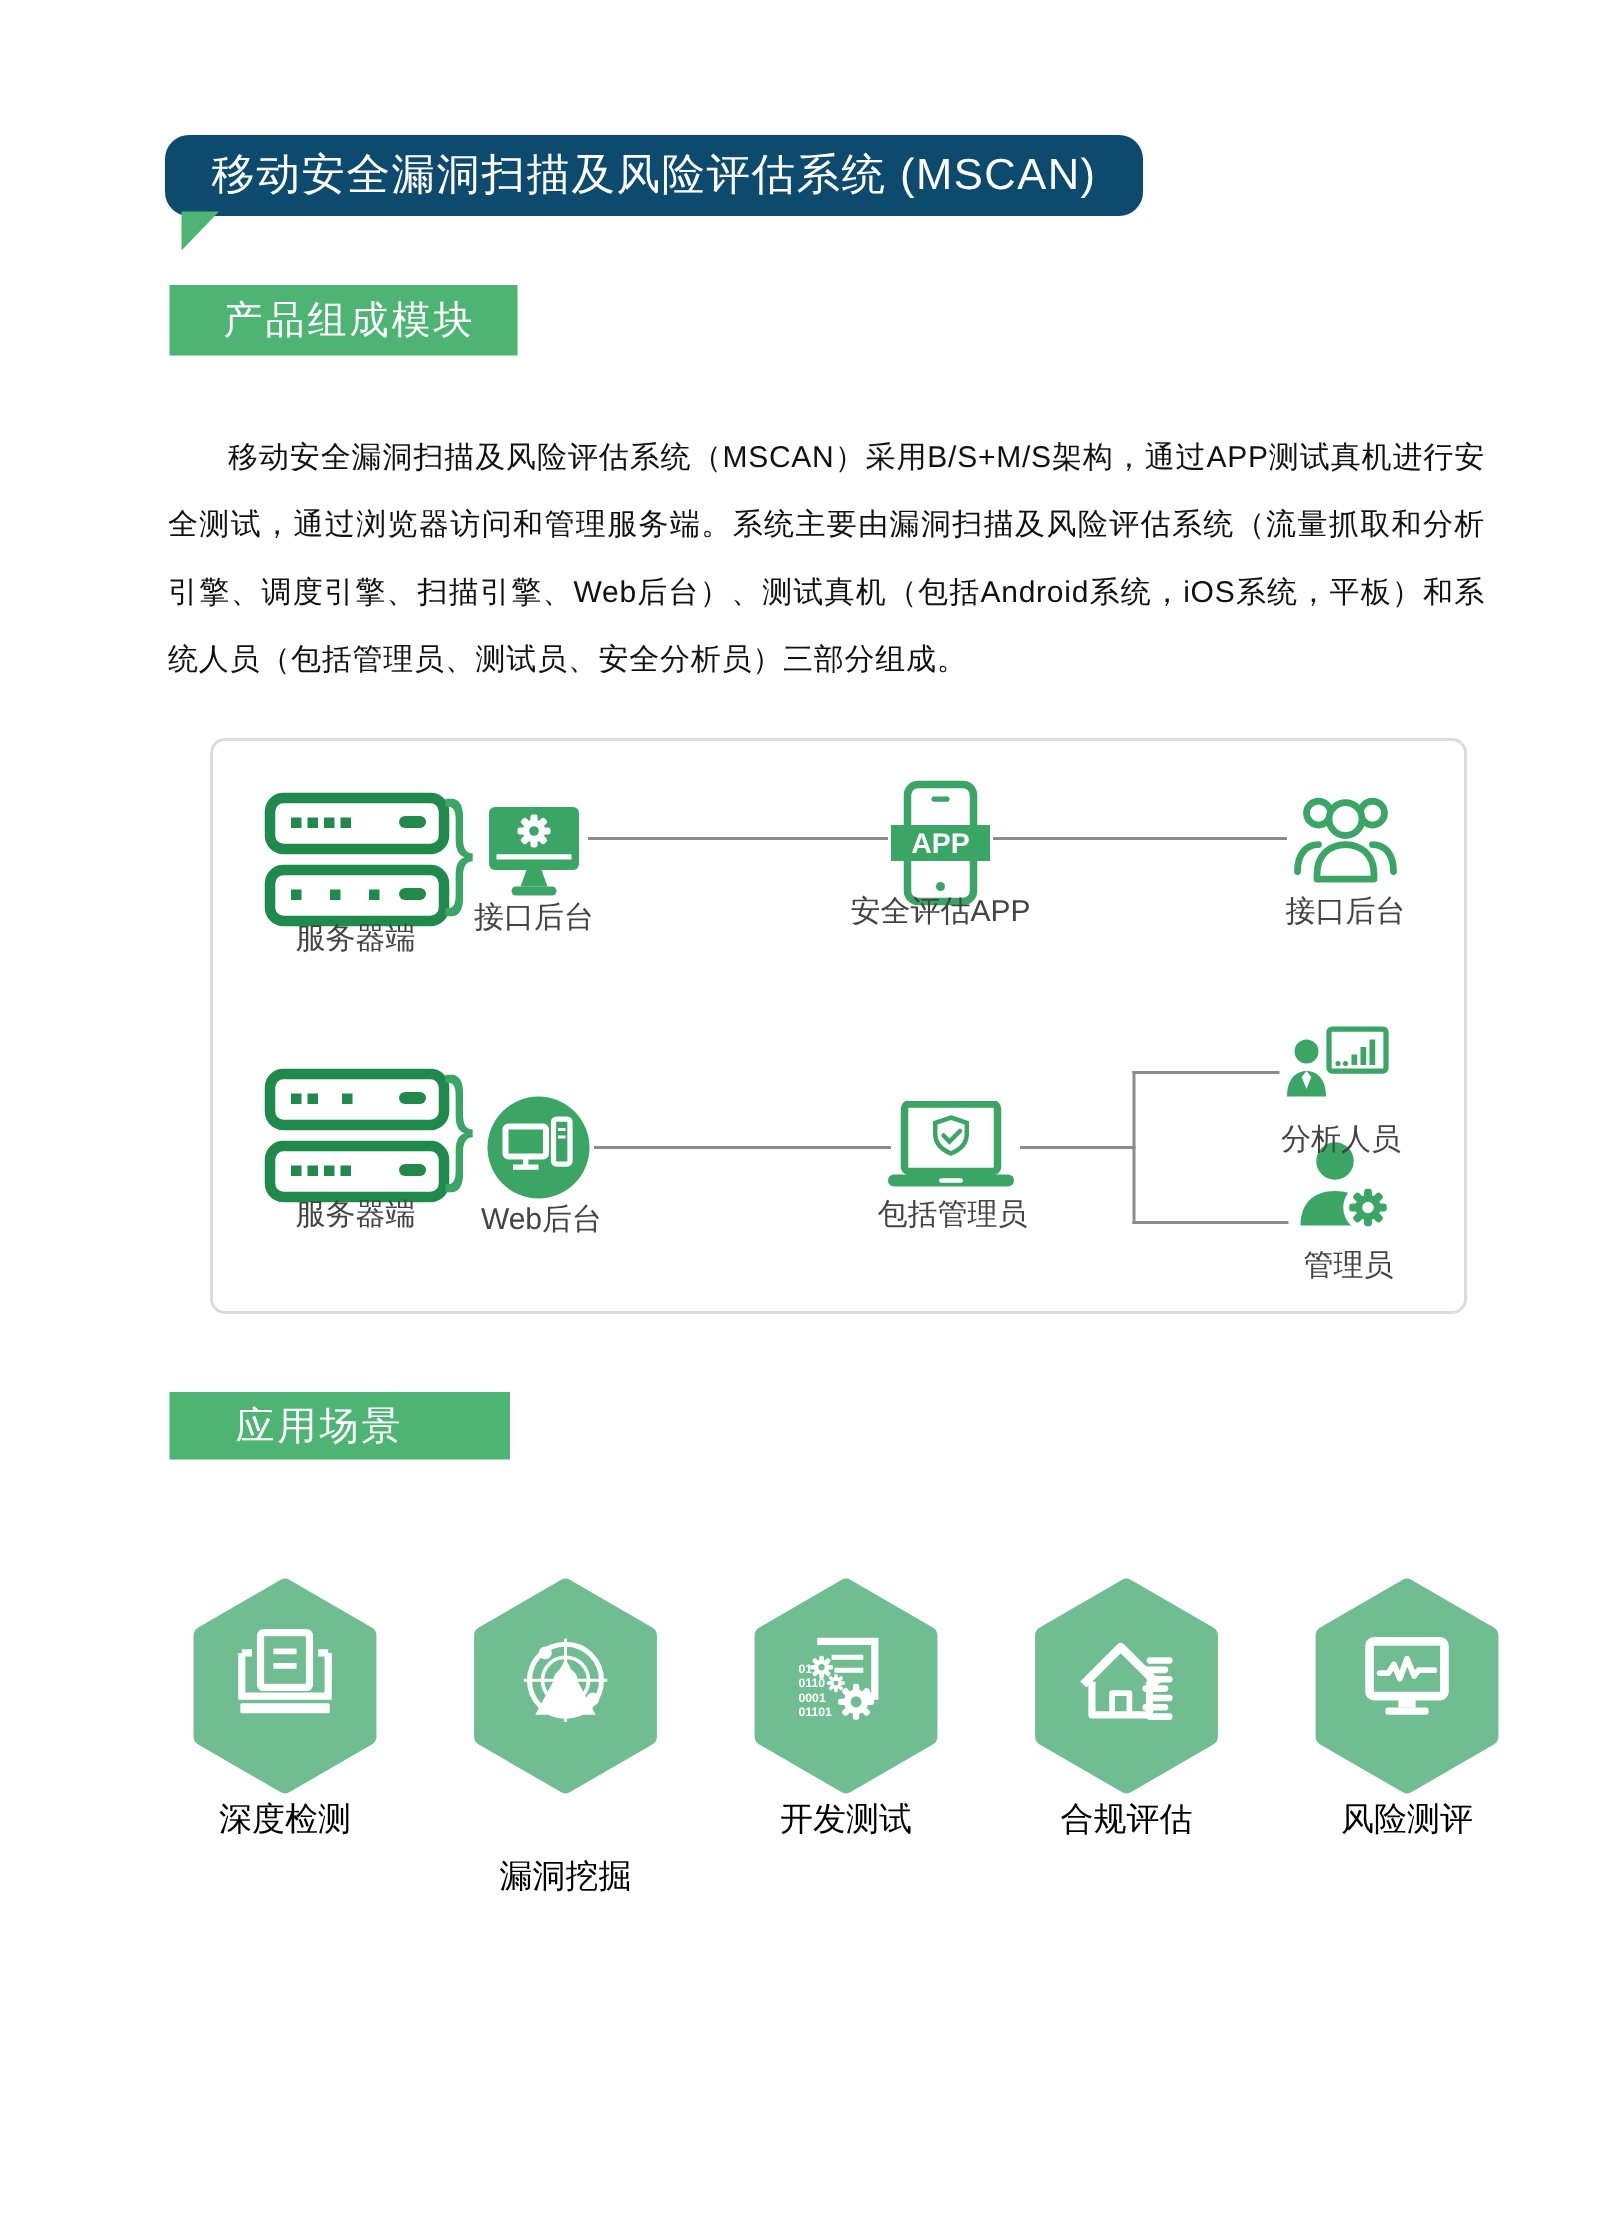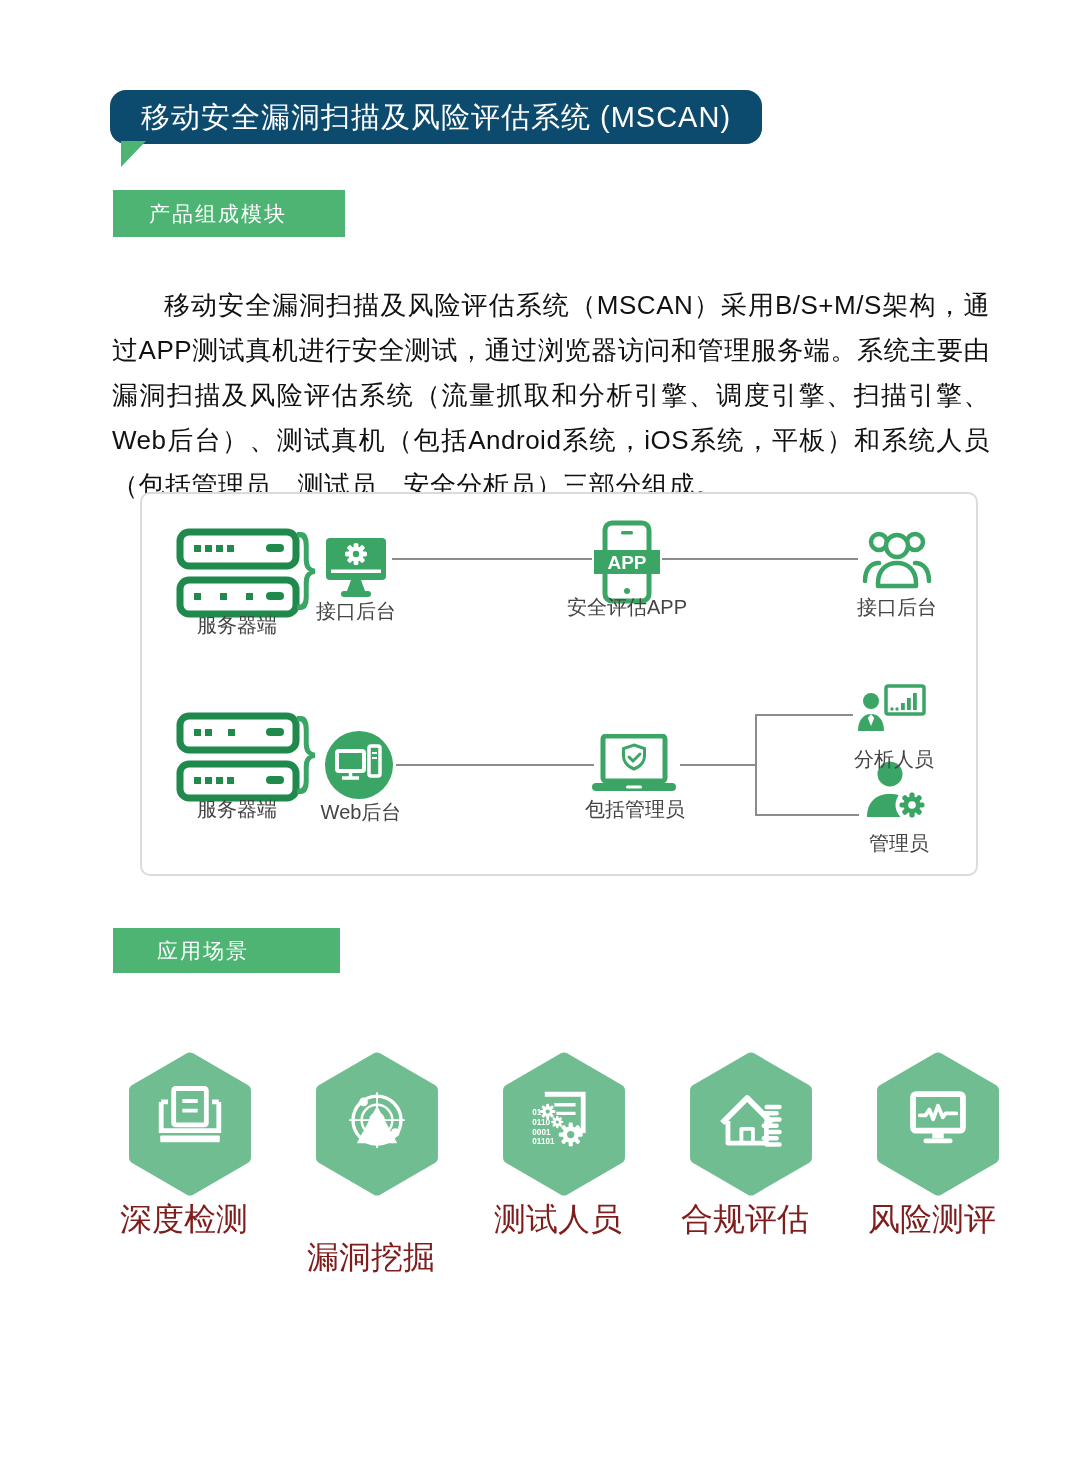--- a/index.html
+++ b/index.html
@@ -6,38 +6,38 @@
   body{font-family:"Liberation Sans","DejaVu Sans",sans-serif;}
   .page{position:relative;width:1080px;height:1478px;background:#fff;overflow:hidden;}
   .abs{position:absolute;}
 
   
   .title-banner{left:110px;top:90px;width:652px;height:54px;background:#0c4a6e;border-radius:16px;
     color:#fff;font-size:29px;line-height:54px;text-align:center;letter-spacing:1px;}
   .title-tail{left:121px;top:141px;width:0;height:0;border-top:26px solid #4DB474;border-right:25px solid transparent;}
 
   
-  .section-banner{background:#4DB474;color:#fff;font-size:21px;letter-spacing:2px;}
+  .section-banner{background:#4DB474;color:#fff;font-size:26px;letter-spacing:2px;}
   .section-1{left:113px;top:190px;width:232px;height:47px;line-height:47px;padding-left:36px;box-sizing:border-box;}
   .section-2{left:113px;top:928px;width:227px;height:45px;line-height:45px;padding-left:44px;box-sizing:border-box;}
 
   
-  .intro{left:112px;top:283px;width:878px;font-size:26px;line-height:45px;color:#111;
+  .intro{left:112px;top:283px;width:878px;font-size:20px;line-height:45px;color:#111;
     text-align:justify;text-indent:2em;letter-spacing:0.5px;}
 
   
   .diagram-box{left:140px;top:492px;width:838px;height:384px;background:#fff;
     border:2px solid #DBDBDB;border-radius:10px;box-sizing:border-box;}
   .node-label{font-size:20px;color:#444;text-align:center;white-space:nowrap;}
   .hline{height:2px;background:#8C8C8C;}
   .vline{width:2px;background:#8C8C8C;}
   .brace{color:#3AA565;font-size:84px;line-height:88px;font-weight:200;transform:scaleX(0.72);}
 
   
-  .hex-label{top:1198px;width:140px;font-size:32px;color:#7f1d1d;font-weight:500;white-space:nowrap;}
+  .hex-label{top:1198px;width:140px;font-size:22px;color:#000000;text-align:center;font-weight:500;white-space:nowrap;}
 </style>
 </head>
 <body>
 
 <div class="page">
 
   <div class="abs title-banner">移动安全漏洞扫描及风险评估系统 (MSCAN)</div>
   <div class="abs title-tail"></div>
 
   <div class="abs section-banner section-1">产品组成模块</div>
@@ -250,21 +250,21 @@
       </g>
       <circle r="3.8" fill="#71BD92"></circle>
     </g>
     <g fill="#fff" font-size="8.5" font-weight="bold">
       <text x="37" y="66">01</text>
       <text x="37" y="76">0110</text>
       <text x="37" y="86">0001</text>
       <text x="37" y="96">01101</text>
     </g>
   </svg>
-  <div class="abs hex-label" style="left:494px;">测试人员</div>
+  <div class="abs hex-label" style="left:494px;">开发测试</div>
 
   <svg class="abs" style="left:683px;top:1052px;" width="136" height="144" viewBox="0 0 140 150">
     <polygon points="70,7 127,40 127,110 70,143 13,110 13,40" fill="#71BD92" stroke="#71BD92" stroke-width="13" stroke-linejoin="round"></polygon>
     <g stroke="#fff" fill="none" stroke-linejoin="round">
       <path d="M40,74 L66,48 L92,74" stroke-width="6"></path>
       <path d="M46,72 V95 H86 V72" stroke-width="5"></path>
       <rect x="60" y="80" width="12" height="15" stroke-width="4"></rect>
     </g>
     <g fill="#fff">
       <rect x="84" y="55" width="18" height="4.6" rx="2.3"></rect>

